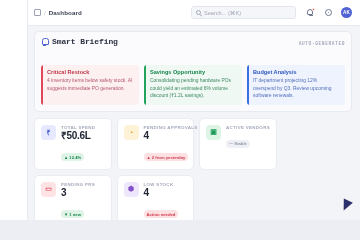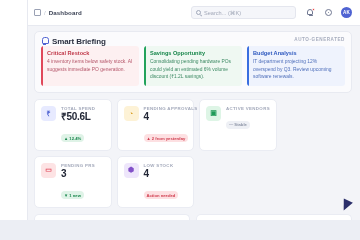--- a/index.html
+++ b/index.html
@@ -116,22 +116,23 @@
   }
 
   
   .briefing {
     background: #fbfbfd;
     border: 1px solid #e8eaf1;
     border-radius: 5px;
     padding: 5px 6px 6px;
   }
   .brief-head {
-    display: flex; align-items: flex-start;
-    margin-bottom: 0;
+    display: flex; align-items: flex-end;
+    margin-bottom: 19px;
+    font-family: Liberation Mono, monospace;
   }
   .spark {
     width: 7px; height: 8px; flex: 0 0 auto;
     margin-right: 4px;
     position: relative;
   }
   .spark::before {
     content: ""; position: absolute;
     left: 1px; top: 0;
     width: 5px; height: 5.2px;

